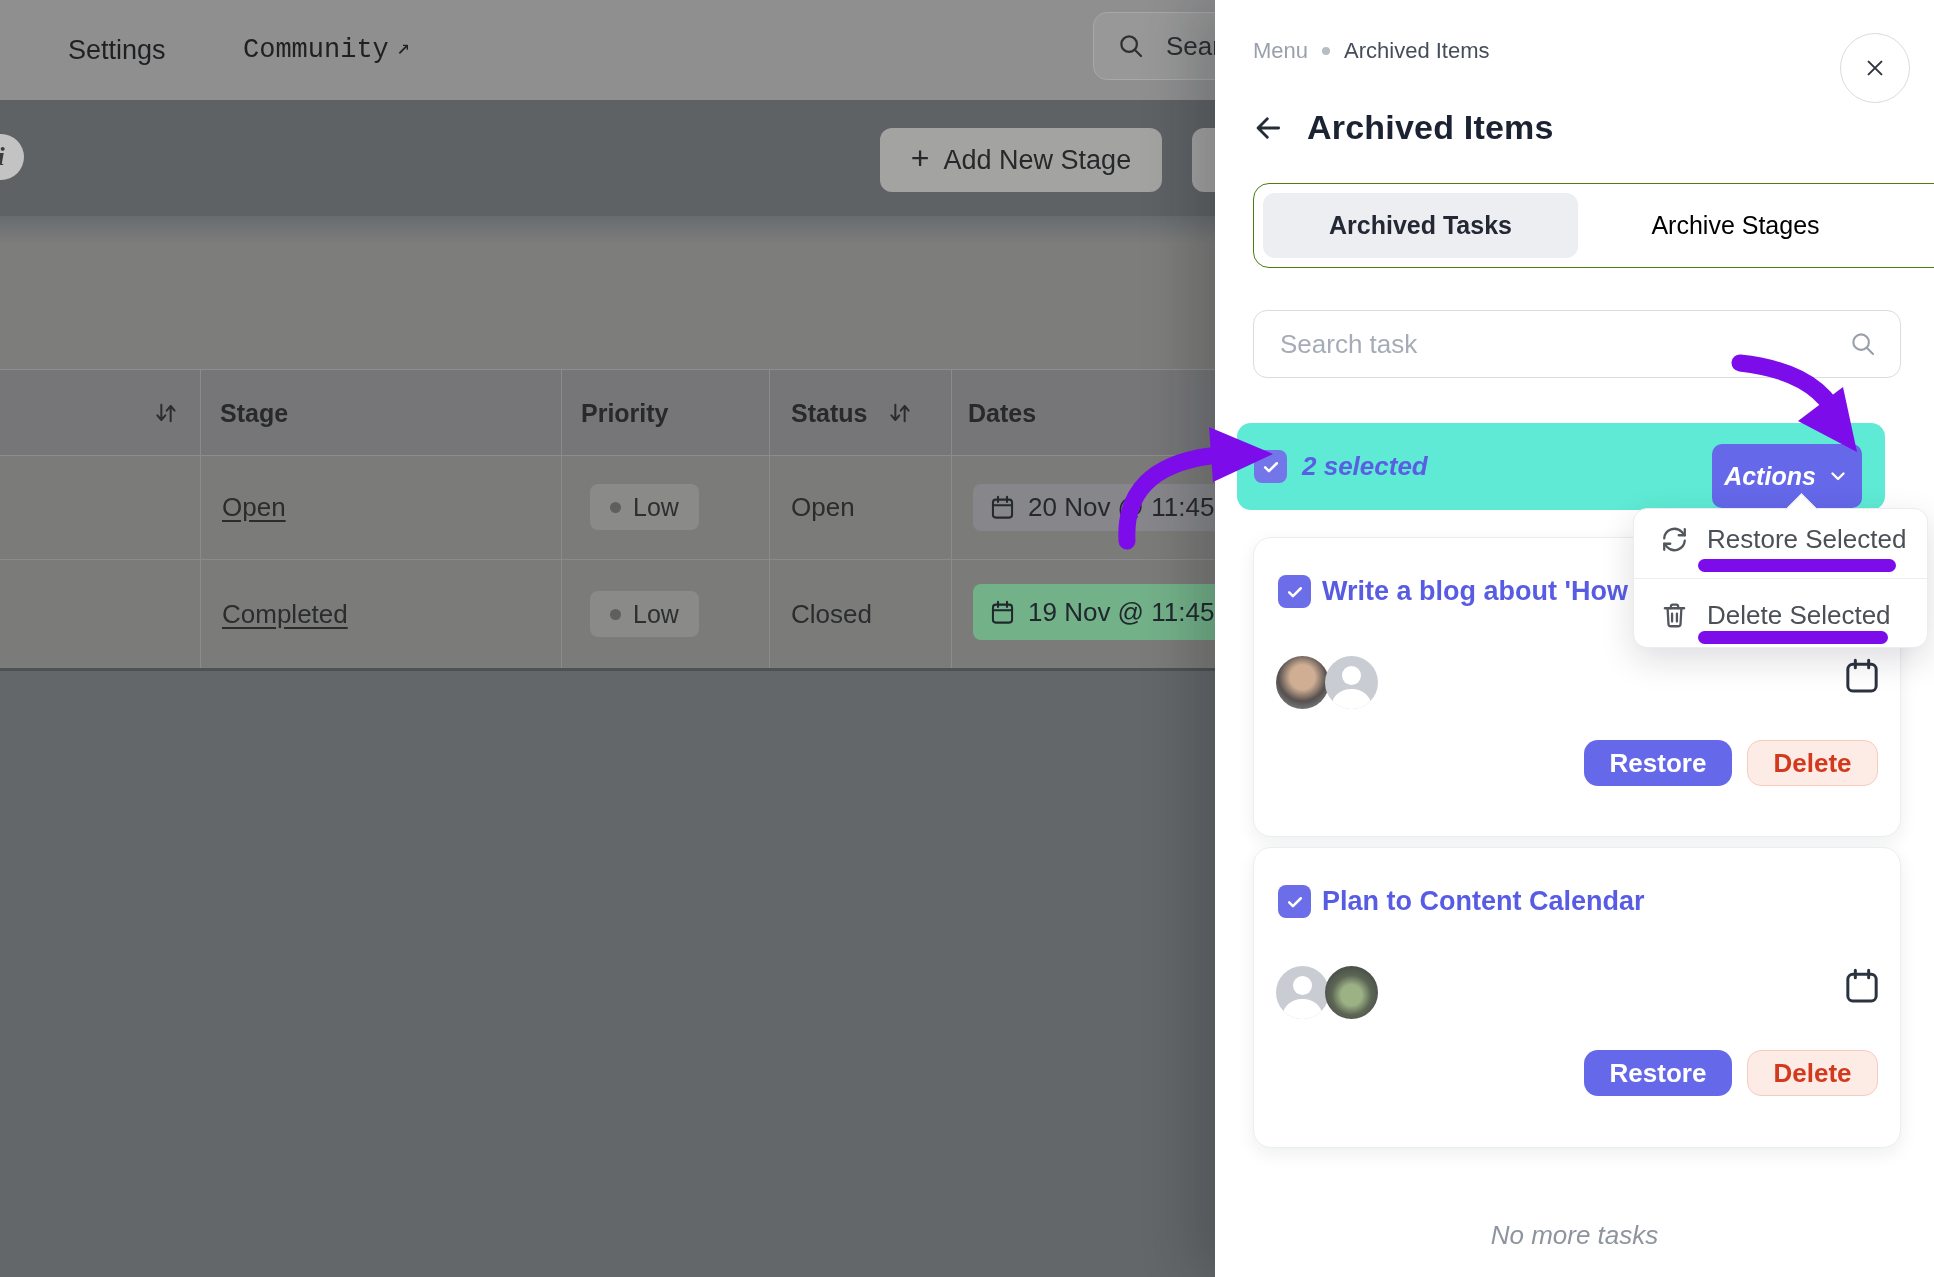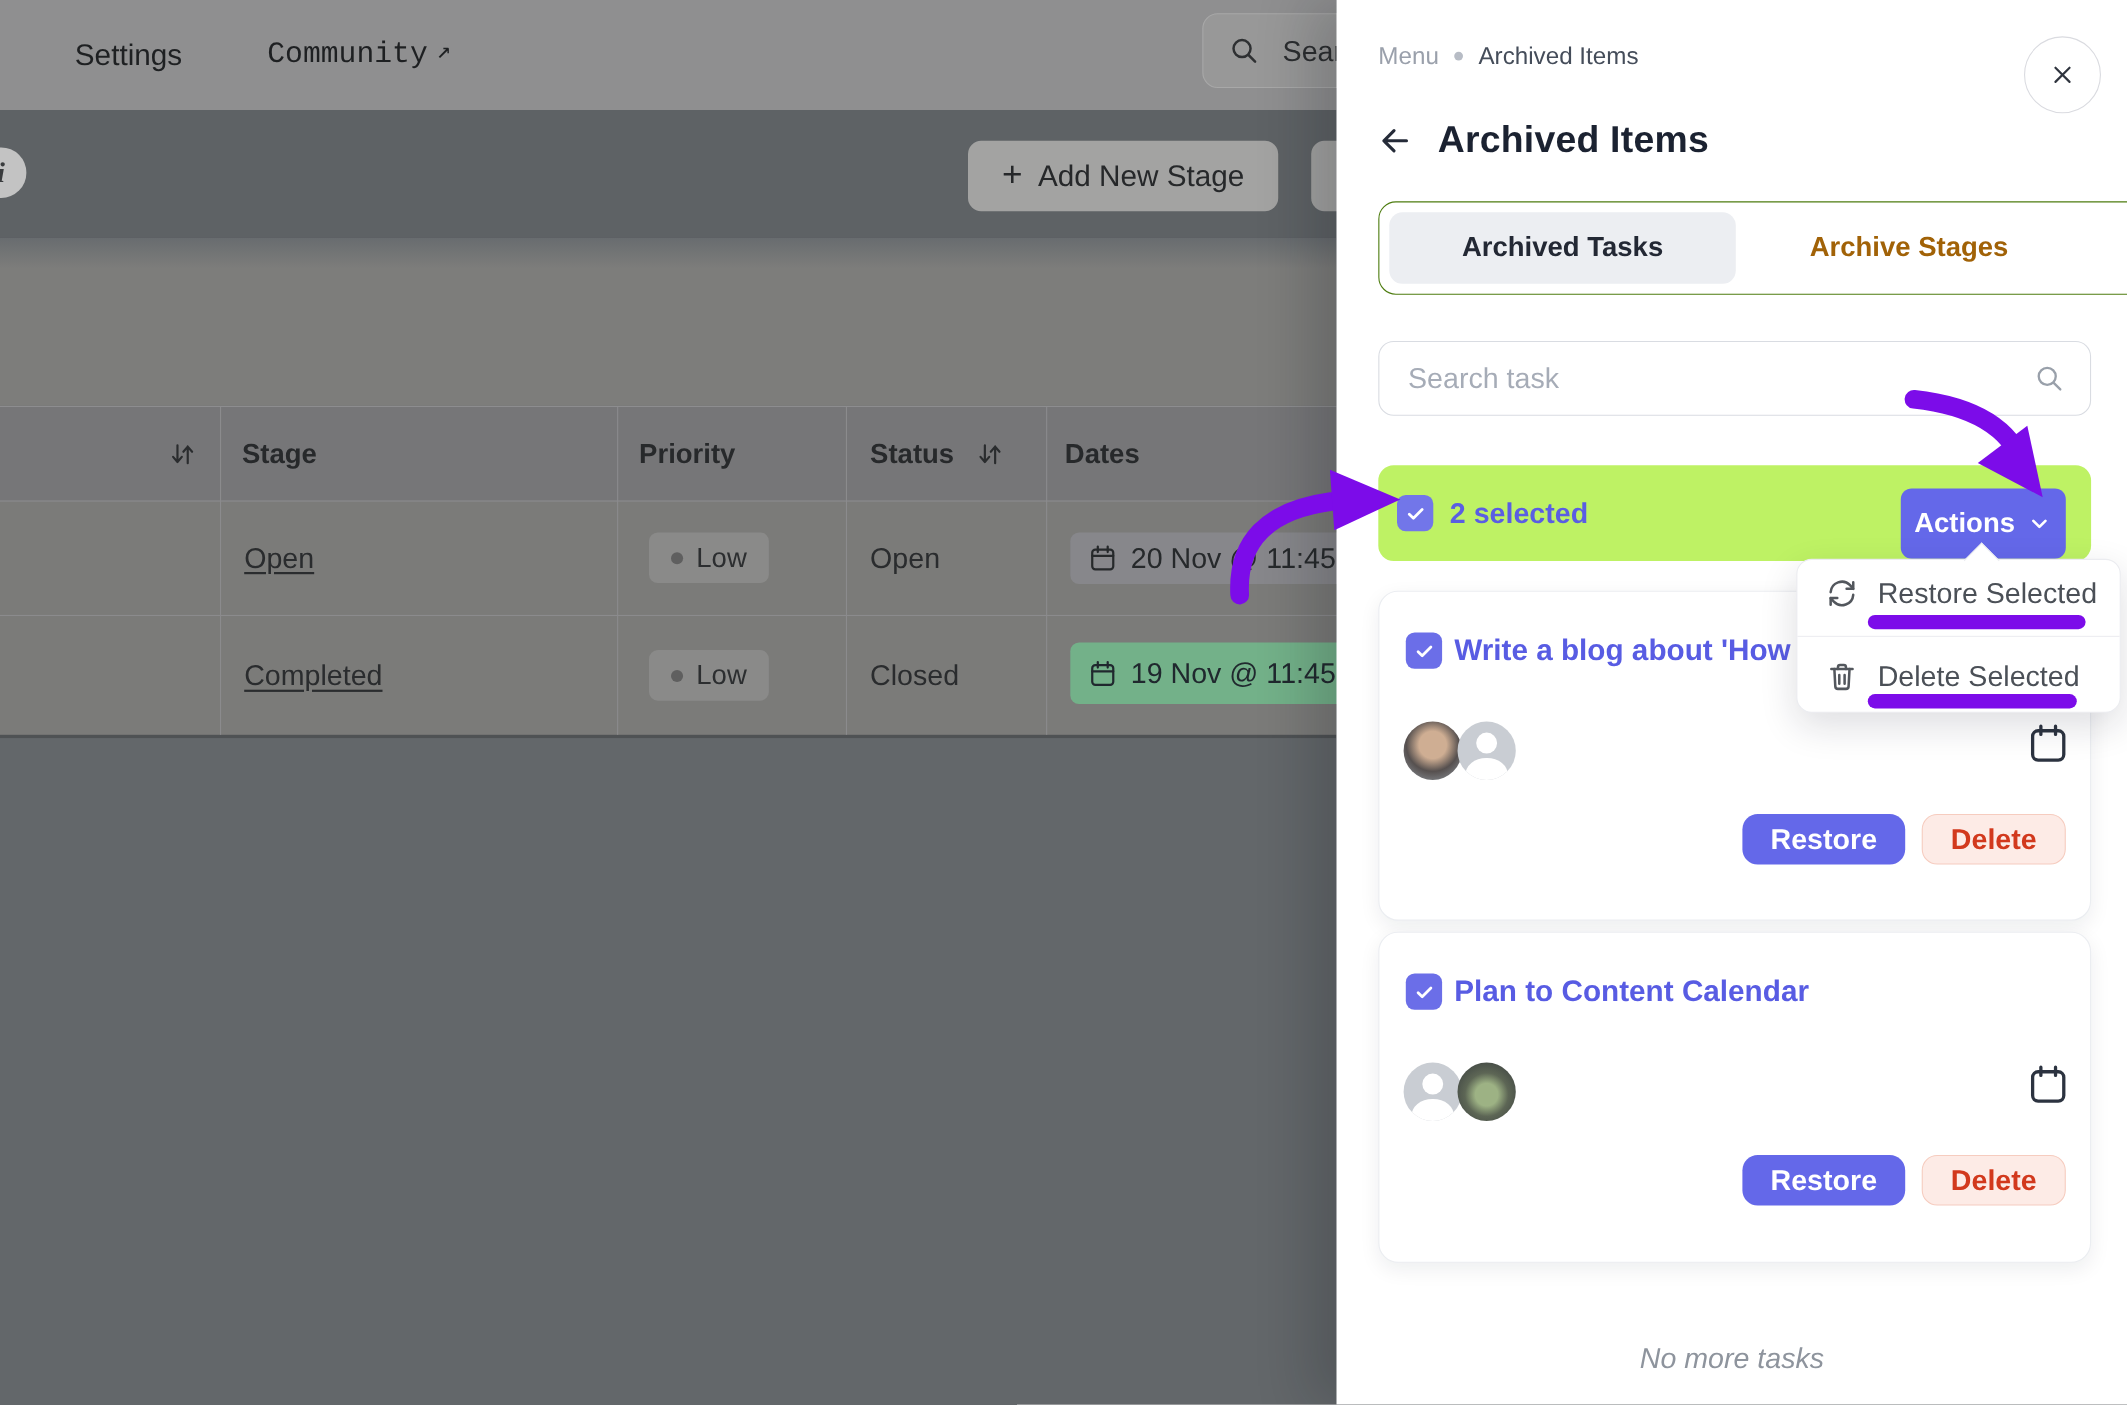--- a/index.html
+++ b/index.html
@@ -62,29 +62,29 @@
   .close-btn{position:absolute;left:625px;top:33px;width:70px;height:70px;border-radius:50%;
              border:1.5px solid #dadbe0;background:#fff;display:flex;align-items:center;
              justify-content:center;cursor:pointer;box-sizing:border-box;}
   .title-row{position:absolute;left:36px;top:108px;display:flex;align-items:center;gap:22px;}
   .panel-title{font-size:34px;font-weight:700;color:#1b2231;letter-spacing:.2px;}
   .tabs{position:absolute;left:38px;top:183px;width:753px;height:85px;border:1px solid #4d7c0f;
         border-radius:16px;background:#fff;box-sizing:border-box;}
   .tab{position:absolute;top:9px;height:65px;display:flex;align-items:center;justify-content:center;
        font-size:25px;border-radius:12px;cursor:pointer;}
   .tab-active{left:9px;width:315px;background:#eceef2;font-weight:600;color:#232834;}
-  .tab-idle{left:324px;width:315px;color:#a16207;font-weight:700;}
+  .tab-idle{left:324px;width:315px;color:#000000;font-weight:400;}
   .psearch{position:absolute;left:38px;top:310px;width:648px;height:68px;border:1.5px solid #d9dce2;
            border-radius:14px;box-sizing:border-box;display:flex;align-items:center;}
   .psearch input{border:0;outline:0;background:transparent;flex:1;margin-left:24px;
                  font-size:26px;color:#333;font-family:inherit;}
   .psearch input::placeholder{color:#a6acb7;}
   .psearch .mag{margin-right:22px;color:#99a0aa;}
-  .selbar{position:absolute;left:38px;top:423px;width:648px;height:87px;background:#bef264;
-          border-radius:14px;}
+  .selbar{position:absolute;left:22px;top:423px;width:648px;height:87px;background:#5eead4;
+          border-radius:14px;font-style:italic;}
   .cb{width:33px;height:33px;border-radius:8px;background:#6b6ee8;display:flex;align-items:center;
       justify-content:center;flex:none;cursor:pointer;}
   .selbar .cb{position:absolute;left:17px;top:27px;background:#7276e9;}
   .sel-label{position:absolute;left:65px;top:0;height:87px;display:flex;align-items:center;
              font-size:26px;font-weight:600;color:#5a5ee3;}
   .actions-btn{position:absolute;left:475px;top:21px;width:150px;height:64px;background:#6468e9;
                border-radius:10px;display:flex;align-items:center;justify-content:center;gap:10px;
                color:#fff;font-size:25px;font-weight:700;cursor:pointer;}
   .card{position:absolute;left:38px;width:648px;height:300px;background:#fff;border:1px solid #ebedf1;
         border-radius:18px;box-sizing:border-box;box-shadow:0 6px 18px rgba(20,24,40,.07);}

